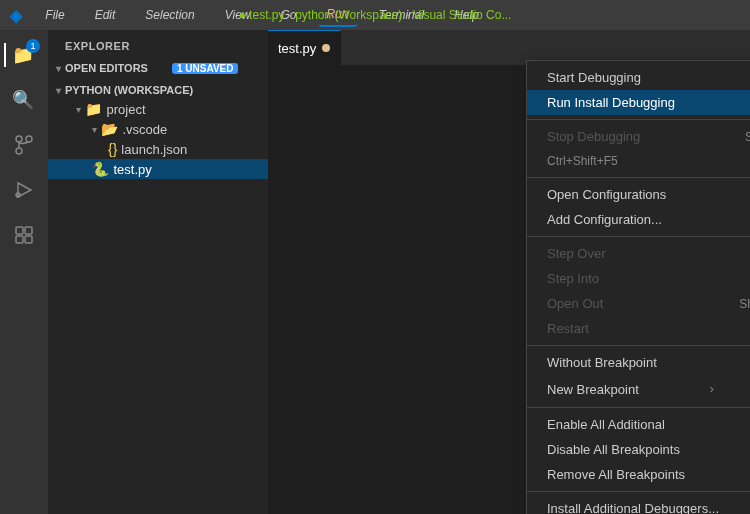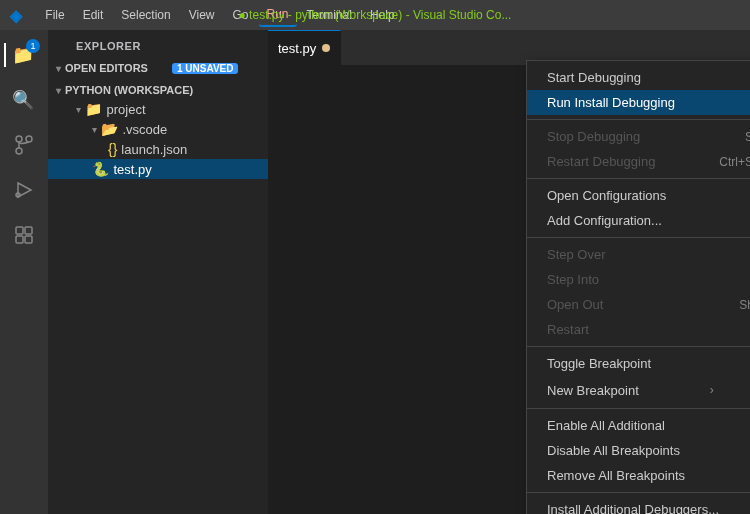--- a/index.html
+++ b/index.html
@@ -25,22 +25,23 @@
       position: relative;
     }
     .title-bar-icon {
       color: #0078d4;
       font-size: 16px;
       font-weight: bold;
     }
     .menu-bar {
       display: flex;
       align-items: center;
-      gap: 2px;
+      gap: 14px;
       flex: 1;
+      font-style: italic;
     }
     .menu-item {
       padding: 4px 8px;
       cursor: pointer;
       border-radius: 3px;
       color: #cccccc;
       font-size: 12px;
     }
     .title-bar-title {
       position: absolute;
@@ -105,21 +106,21 @@
       padding: 0 3px;
     }
 
     
     .sidebar {
       width: 220px;
       background: #252526;
       overflow: hidden;
     }
     .sidebar-header {
-      padding: 10px 28px 5px;
+      padding: 10px 17px 5px;
       font-size: 11px;
       font-weight: bold;
       color: #bbbcbe;
       letter-spacing: 0.05em;
     }
     .sidebar-section {
       padding: 2px 0;
     }
     .sidebar-section-header {
       display: flex;
@@ -352,21 +353,20 @@
       <div class="run-menu-item highlighted">
         <span>Run Install Debugging</span>
 
       </div>
       <div class="run-menu-divider"></div>
       <div class="run-menu-item disabled">
         <span>Stop Debugging</span>
         <span class="run-menu-shortcut">Shift+F5</span>
       </div>
       <div class="run-menu-item disabled">
-        <span>Restart Debugging</span>
         <span class="run-menu-shortcut">Ctrl+Shift+F5</span>
       </div>
       <div class="run-menu-divider"></div>
       <div class="run-menu-item">
         <span>Open Configurations</span>
       </div>
       <div class="run-menu-item">
         <span>Add Configuration...</span>
       </div>
       <div class="run-menu-divider"></div>
@@ -381,21 +381,21 @@
       <div class="run-menu-item disabled">
         <span>Open Out</span>
         <span class="run-menu-shortcut">Shift+F11</span>
       </div>
       <div class="run-menu-item disabled">
         <span>Restart</span>
 
       </div>
       <div class="run-menu-divider"></div>
       <div class="run-menu-item">
-        <span>Toggle Breakpoint</span>
+        <span>Without Breakpoint</span>
 
       </div>
       <div class="run-menu-item run-menu-item-arrow">
         <span>New Breakpoint</span>
         <span class="run-menu-shortcut">›</span>
       </div>
       <div class="run-menu-divider"></div>
       <div class="run-menu-item">
         <span>Enable All Additional</span>
       </div>

